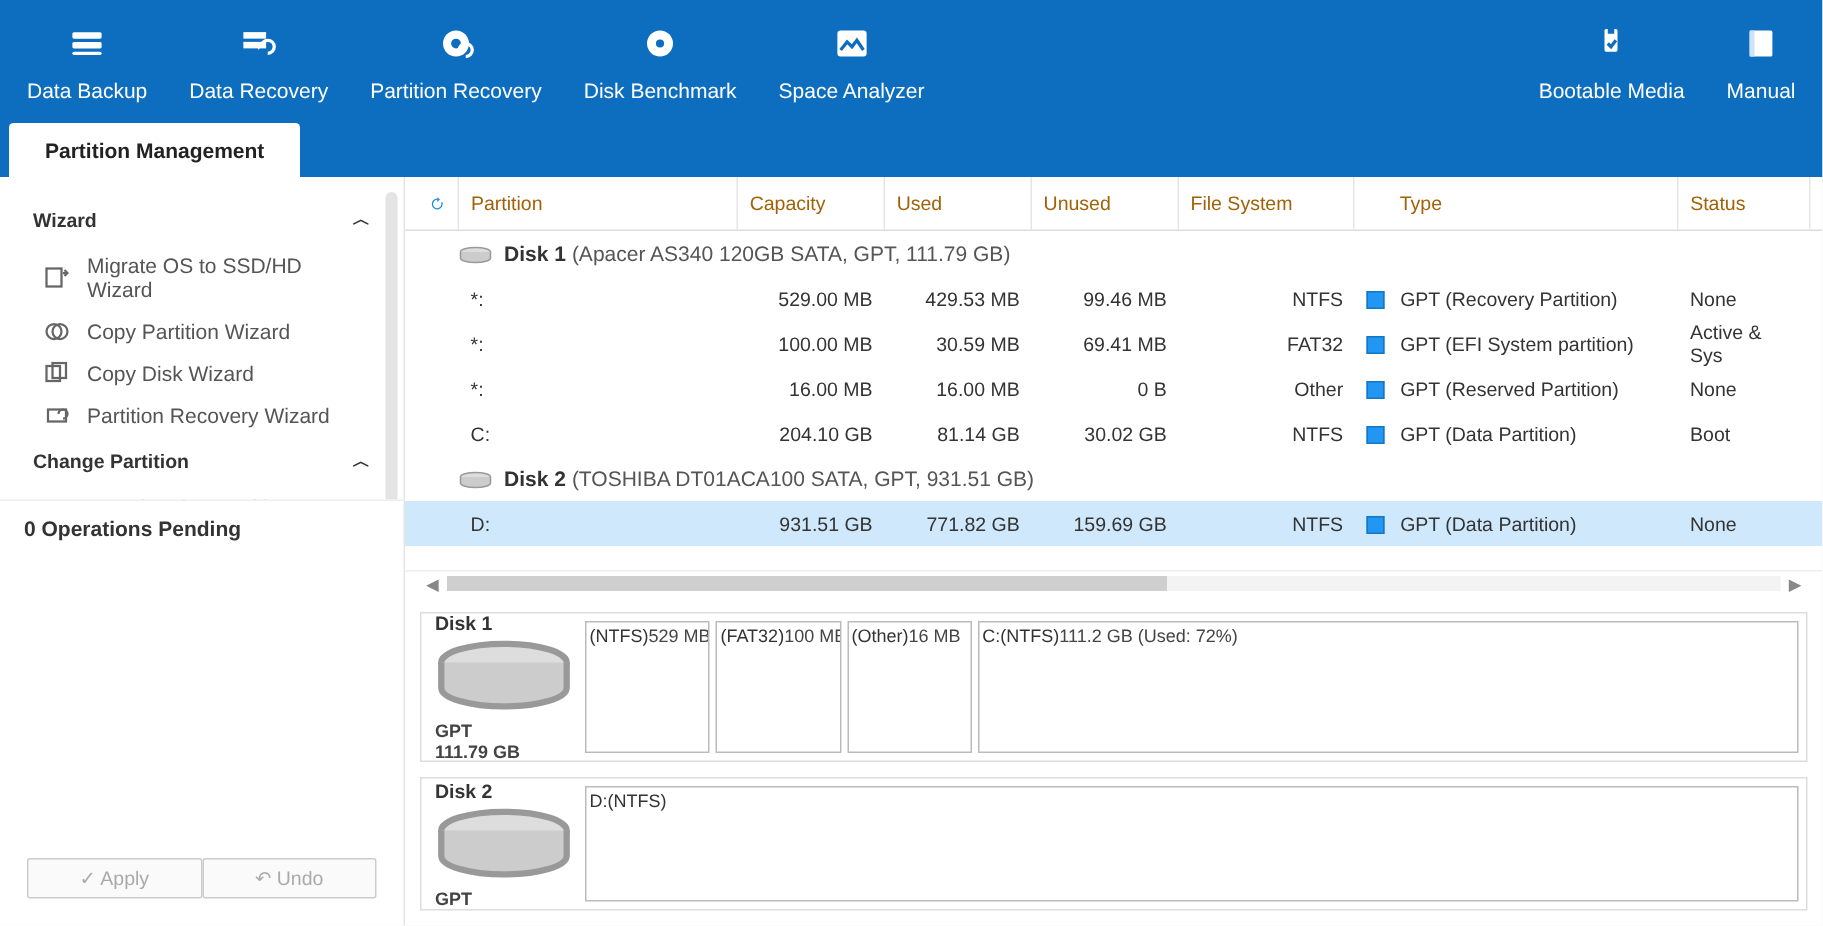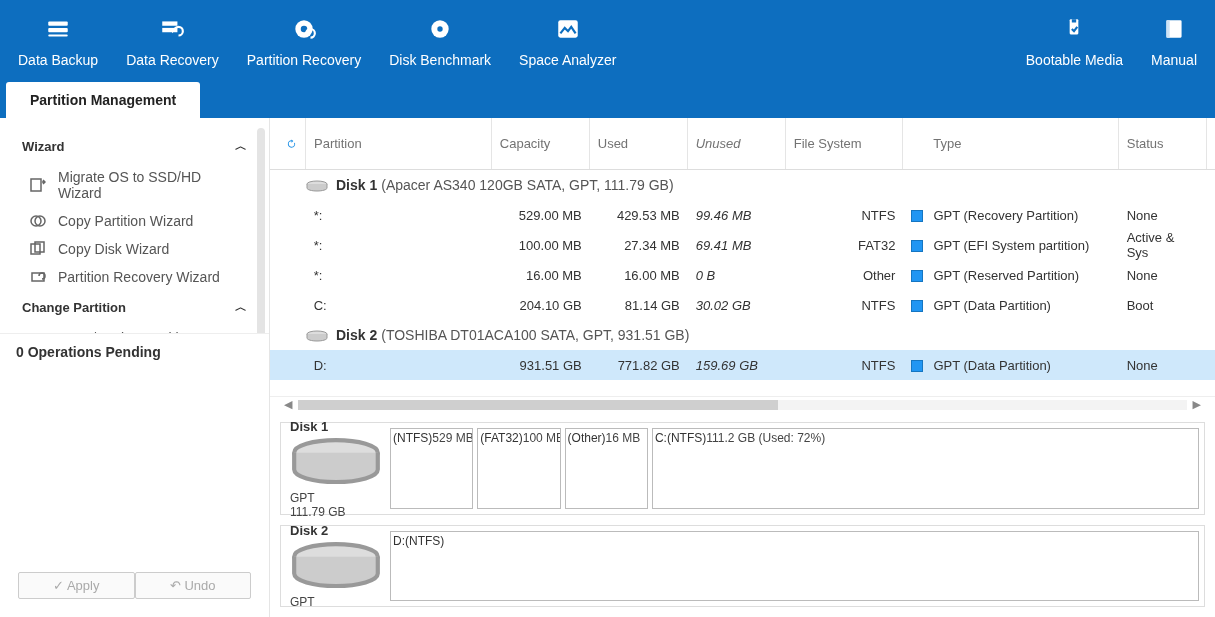--- a/index.html
+++ b/index.html
@@ -135,30 +135,30 @@
   }
   .grid-head, .grid-row, .disk-row {
     display: flex;
     align-items: center;
     min-height: 30px;
     padding: 0 8px;
   }
   .grid-head {
     border-bottom: 1px solid #ddd;
     font-size: 13px;
-    color: #737373;
-    height: 52px;
+    color: #a16207;
+    height: 36px;
   }
   .grid-head .c { border-right: 1px solid #e5e5e5; height: 100%; display:flex; align-items:center; padding: 0 8px; }
   .c { padding: 0 8px; }
   .c-part { width: 190px; }
   .c-refresh { width: 28px; display:flex; align-items:center; justify-content:center; }
   .c-cap  { width: 100px; text-align: right; }
   .c-used { width: 100px; text-align: right; }
-  .c-unused { width: 100px; text-align: left; font-style: italic; }
+  .c-unused { width: 100px; text-align: right; }
   .c-fs   { width: 120px; text-align: right; }
   .c-type { width: 220px; }
   .c-stat { width: 90px; }
   .disk-row { font-size: 14px; padding: 6px 8px; }
   .disk-row .diskname { font-weight: 700; margin-right: 4px; }
   .disk-row .diskinfo { color: #555; }
   .dsk-ico { width: 22px; height: 12px; margin: 0 8px 0 0; }
   .dsk-ico svg { width: 22px; height: 12px; }
   .grid-row { font-size: 13px; height: 30px; }
   .grid-row.sel { background: #cfe8fb; }
@@ -197,21 +197,21 @@
     min-height: 70px;
   }
   .diskmap .dm-left {
     width: 100px;
     display: flex;
     flex-direction: column;
     justify-content: center;
     padding: 2px 4px;
   }
   .diskmap .dm-left .dm-name { font-weight: 700; }
-  .diskmap .dm-left .dm-sub { font-size: 12px; color: #444; }
+  .diskmap .dm-left .dm-sub { font-size: 12px; color: #444; font-weight: bold; }
   .diskmap .dm-left .dm-ico { margin: 2px 0; }
   .partbox {
     border: 1px solid #bbb;
     display: flex;
     flex-direction: row;
     padding: 2px;
     min-width: 72px;
     overflow: hidden;
   }
   .partbox .bar {
@@ -409,21 +409,21 @@
             <div class="c c-used">429.53 MB</div>
             <div class="c c-unused">99.46 MB</div>
             <div class="c c-fs">NTFS</div>
             <div class="c c-type"><span class="type-badge"></span>GPT (Recovery Partition)</div>
             <div class="c c-stat">None</div>
           </div>
           <div class="grid-row">
             <div class="c" style="width:28px"></div>
             <div class="c c-part">*:</div>
             <div class="c c-cap">100.00 MB</div>
-            <div class="c c-used">27.34 MB</div>
+            <div class="c c-used">30.59 MB</div>
             <div class="c c-unused">69.41 MB</div>
             <div class="c c-fs">FAT32</div>
             <div class="c c-type"><span class="type-badge"></span>GPT (EFI System partition)</div>
             <div class="c c-stat">Active &amp; Sys</div>
           </div>
           <div class="grid-row">
             <div class="c" style="width:28px"></div>
             <div class="c c-part">*:</div>
             <div class="c c-cap">16.00 MB</div>
             <div class="c c-used">16.00 MB</div>

